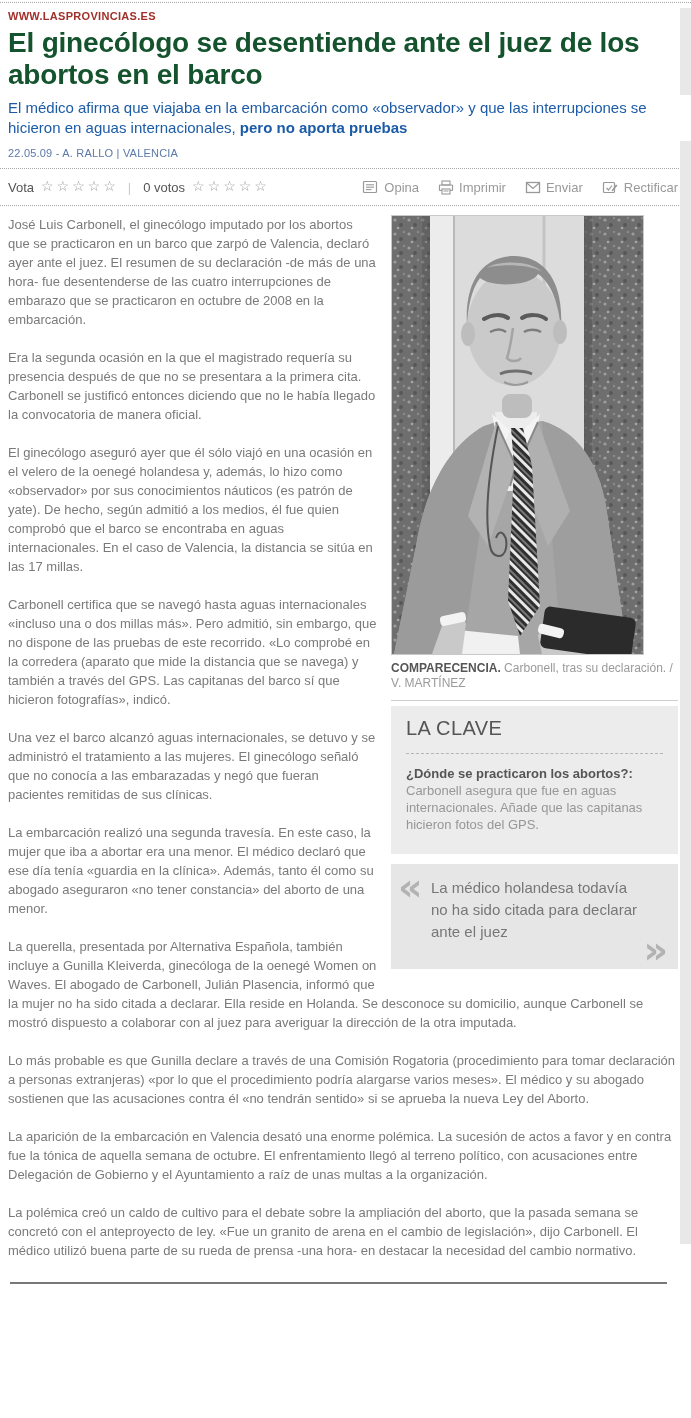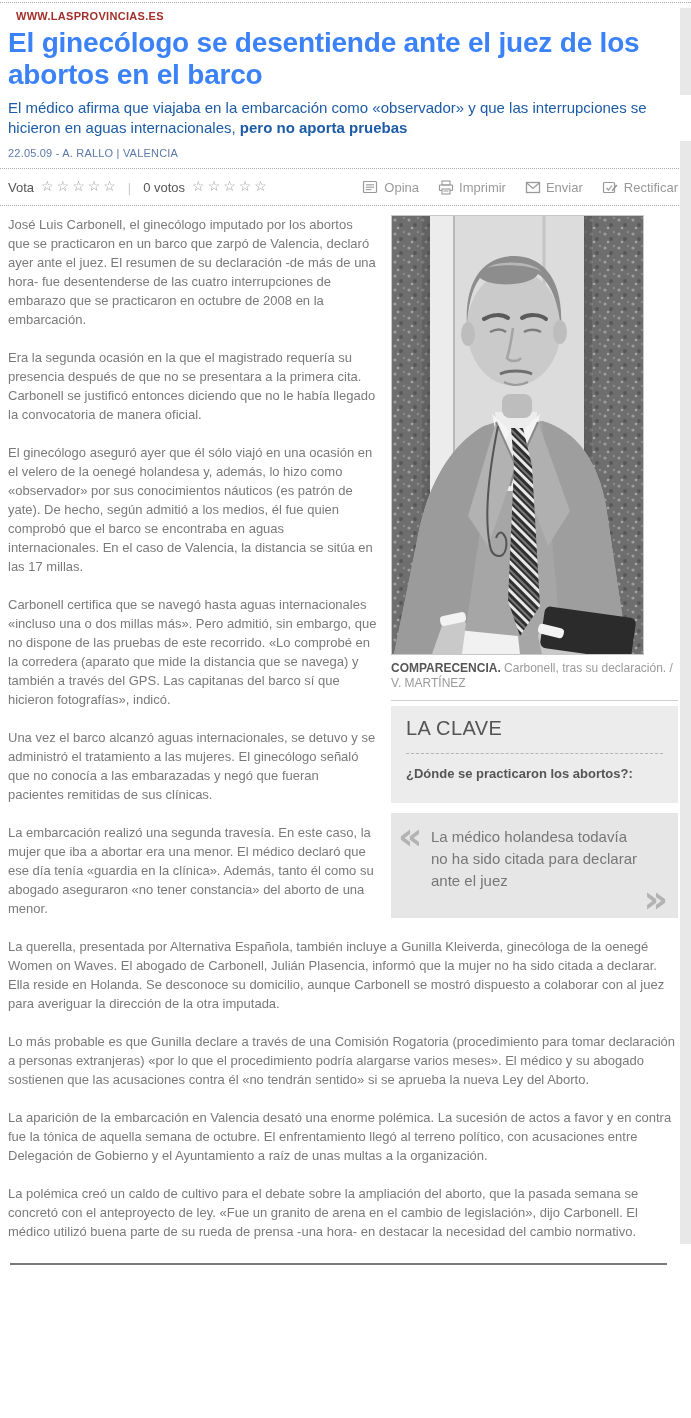--- a/index.html
+++ b/index.html
@@ -3,22 +3,22 @@
 <meta charset="utf-8">
 <style>
   * { box-sizing: border-box; margin: 0; padding: 0; }
   html,body { width:691px; }
   body {
     height:1418px; background:#ffffff; position:relative; overflow:hidden;
     font-family:"Liberation Sans","DejaVu Sans",sans-serif;
     -webkit-font-smoothing:antialiased;
   }
   .topline { border-top:1px dotted #a9a9a9; margin-top:2px; }
-  .site-label { margin:7px 13px 0 16px; font-size:11px; letter-spacing:.3px; color:#a2302a; font-weight:bold; }
-  h1.headline { margin:5px 13px 0 8px; font-size:28px; line-height:32px; color:#3b82f6; font-weight:bold; letter-spacing:-.2px; }
+  .site-label { margin:7px 13px 0 8px; font-size:11px; letter-spacing:.3px; color:#a2302a; font-weight:bold; }
+  h1.headline { margin:5px 13px 0 8px; font-size:28px; line-height:32px; color:#14532d; font-weight:bold; letter-spacing:-.2px; }
   .subhead { margin:7px 13px 0 8px; font-size:15px; line-height:20px; color:#1c5ba6; }
   .subhead b { font-weight:bold; }
   .byline { margin:9px 13px 0 8px; font-size:11px; color:#5b79a8; letter-spacing:.2px; }
   .rule-dotted { border-top:1px dotted #a9a9a9; margin:9px 0 0 0; }
   .votebar { display:flex; align-items:center; height:36px; margin:0 13px 0 8px; font-size:13px; color:#555; }
   .stars { font-family:"DejaVu Sans",sans-serif; color:#999; font-size:14px; letter-spacing:3px; margin-left:7px; position:relative; top:-1px; cursor:pointer; }
   .vote-div { color:#cccccc; margin:0 12px 0 9px; }
   .votes-count { color:#555; }
   .tool-group { margin-left:auto; display:flex; align-items:center; gap:19px; }
   .tool-item { display:flex; align-items:center; gap:5px; color:#999; font-size:13px; text-decoration:none; cursor:pointer; }
@@ -189,20 +189,21 @@
       </svg>
     </div>
     <div class="caption"><b>COMPARECENCIA.</b><span> Carbonell, tras su declaración. / V. MARTÍNEZ</span></div>
 
     <div class="col-sep"></div>
 
     <div class="clave-box">
       <div class="clave-title">LA CLAVE</div>
       <div class="clave-dash"></div>
       <div class="clave-q">¿Dónde se practicaron los abortos?:</div>
+      <div class="clave-a">Carbonell asegura que fue en aguas internacionales. Añade que las capitanas hicieron fotos del GPS.</div>
     </div>
 
     <div class="quote-box">
       <span class="qmark open">«</span>
       <p class="quote-text" style="margin:0">La médico holandesa todavía no ha sido citada para declarar ante el juez</p>
       <span class="qmark close">»</span>
     </div>
   </div>
 
   <p>José Luis Carbonell, el ginecólogo imputado por los abortos que se practicaron en un barco que zarpó de Valencia, declaró ayer ante el juez. El resumen de su declaración -de más de una hora- fue desentenderse de las cuatro interrupciones de embarazo que se practicaron en octubre de 2008 en la embarcación.</p>

